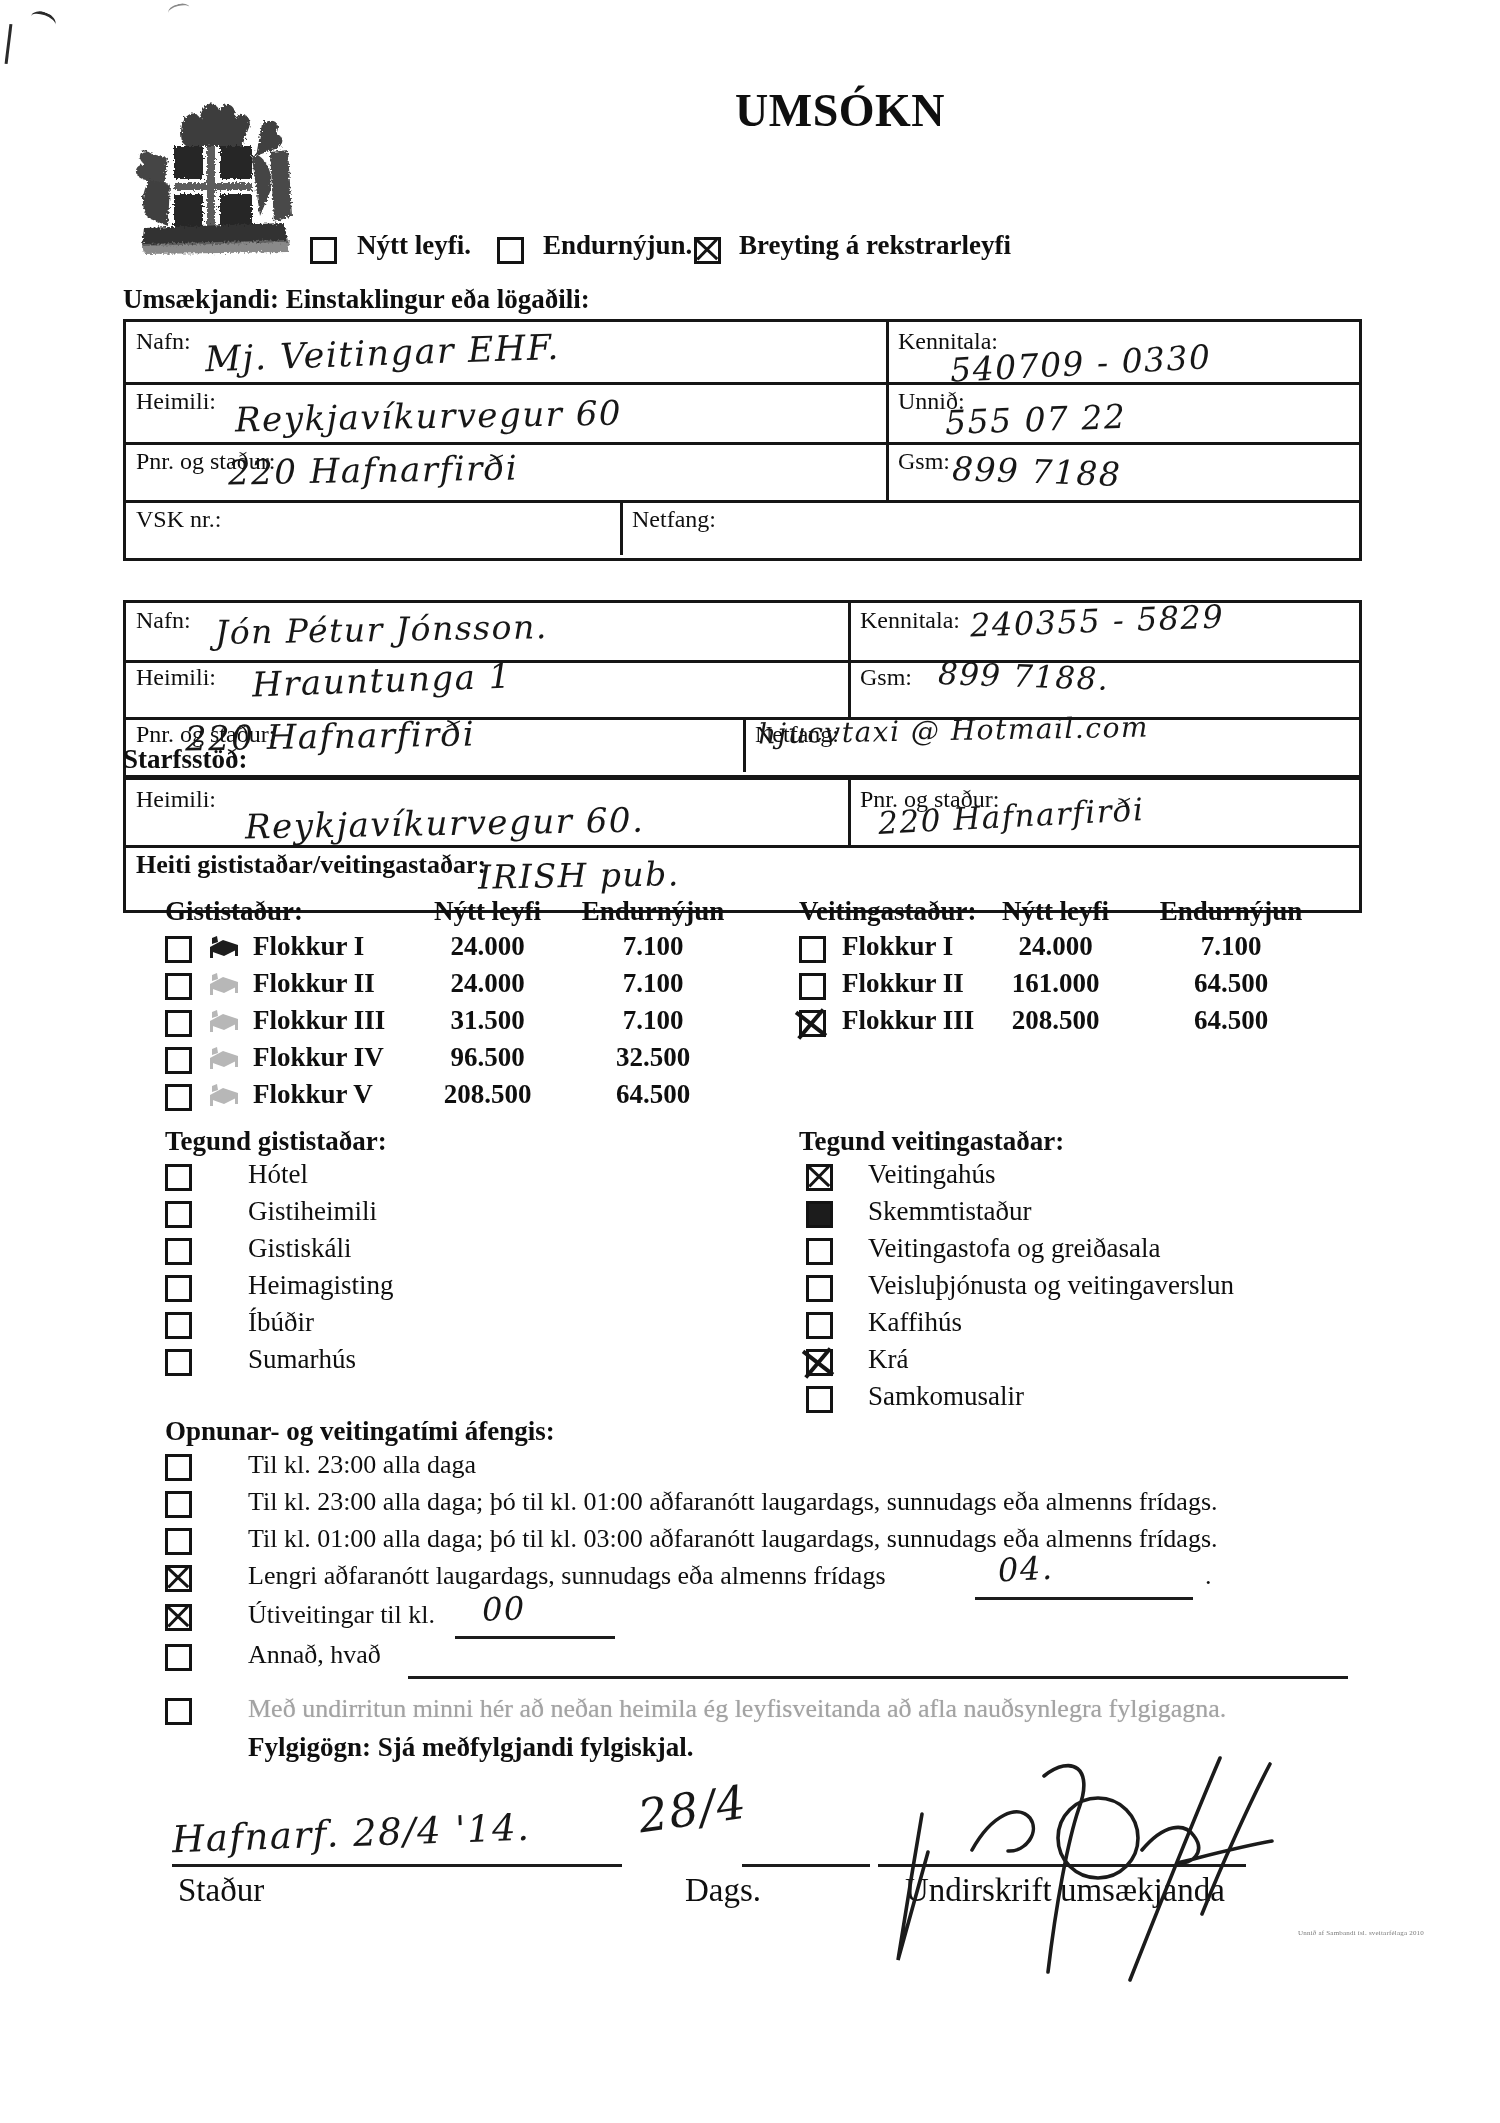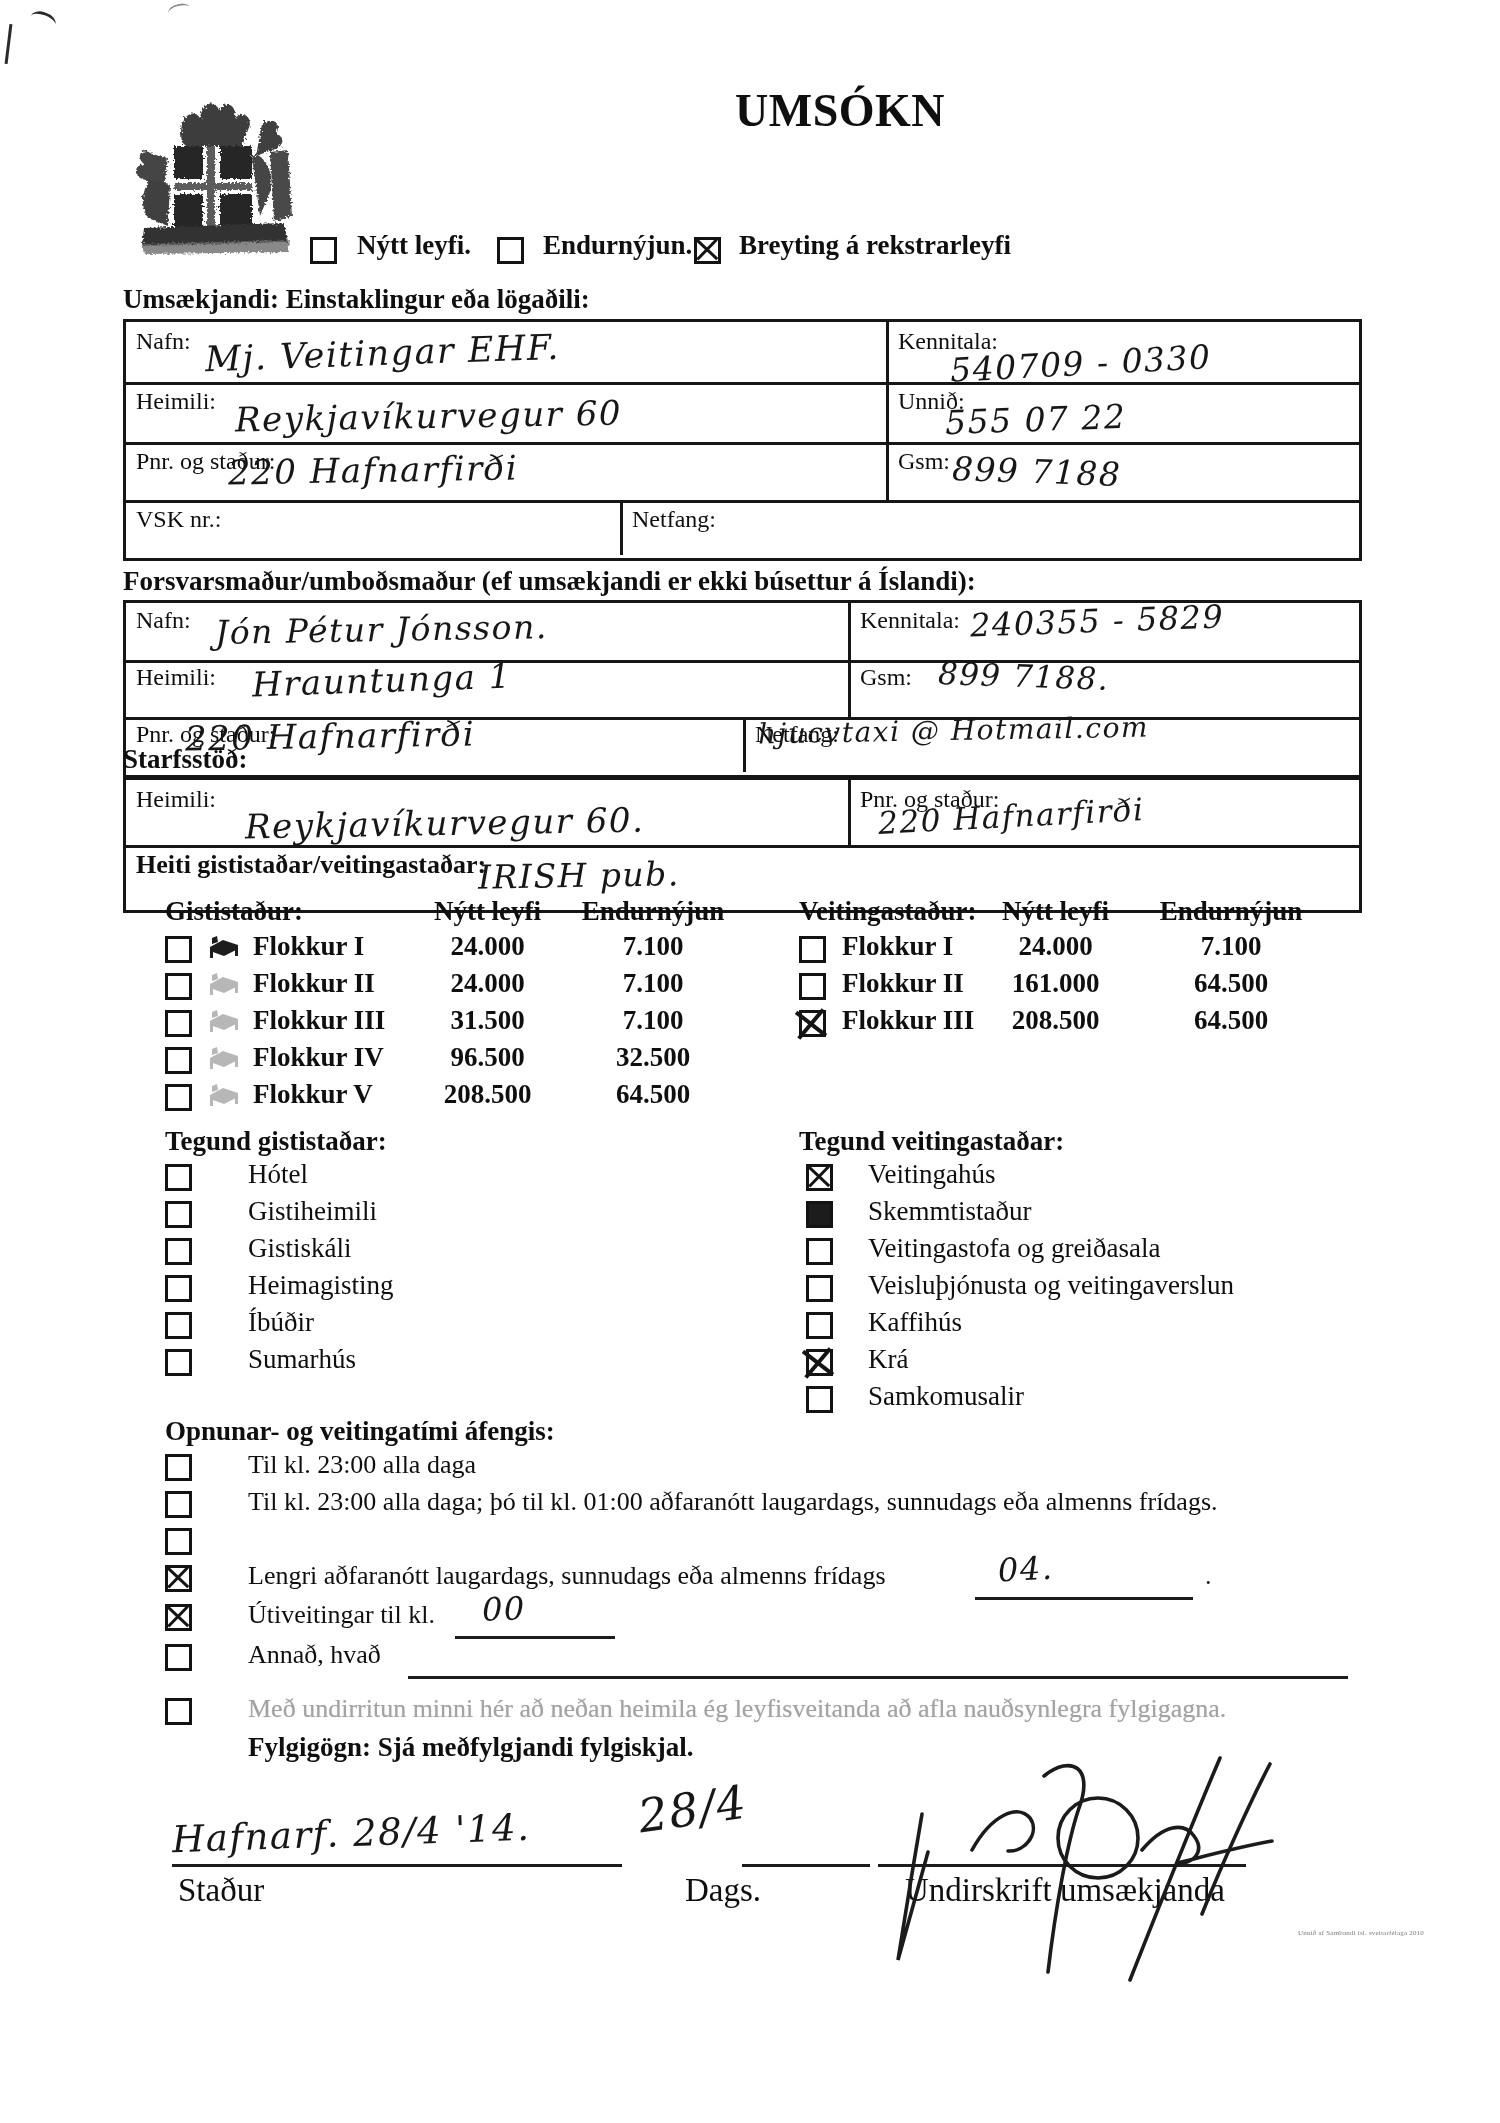--- a/index.html
+++ b/index.html
@@ -97,21 +97,20 @@
     <div class="fld" style="left:10px;top:184px">VSK nr.:</div>
     <div class="fld" style="left:506px;top:184px">Netfang:</div>
   </div>
   <div class="hand r-2" style="left:205px;top:333px;font-size:35px">Mj. Veitingar EHF.</div>
   <div class="hand r-3" style="left:950px;top:344px;font-size:33px">540709 - 0330</div>
   <div class="hand r-1" style="left:235px;top:396px;font-size:34px">Reykjavíkurvegur 60</div>
   <div class="hand r-2" style="left:945px;top:400px;font-size:33px">555 07 22</div>
   <div class="hand r-1" style="left:228px;top:450px;font-size:34px">220 Hafnarfirði</div>
   <div class="hand r2" style="left:952px;top:452px;font-size:33px">899 7188</div>
 
-  <div class="abs sec-head" style="left:123px;top:566px">Forsvarsmaður/umboðsmaður (ef umsækjandi er ekki búsettur á Íslandi):</div>
   <div class="tbl" style="left:123px;top:600px;width:1233px;height:172px">
     <div class="hl" style="top:57px"></div>
     <div class="hl" style="top:114px"></div>
     <div class="vl" style="left:722px;top:0;height:114px"></div>
     <div class="vl" style="left:617px;top:114px;height:55px"></div>
     <div class="fld" style="left:10px;top:4px">Nafn:</div>
     <div class="fld" style="left:734px;top:4px">Kennitala:</div>
     <div class="fld" style="left:10px;top:61px">Heimili:</div>
     <div class="fld" style="left:734px;top:61px">Gsm:</div>
     <div class="fld" style="left:10px;top:118px">Pnr. og staður:</div>
@@ -242,20 +241,21 @@
   <div class="item-label" style="left:868px;top:1344px">Krá</div>
   <div class="cb" style="left:806px;top:1386px"></div>
   <div class="item-label" style="left:868px;top:1381px">Samkomusalir</div>
 
   <div class="abs sec-head" style="left:165px;top:1416px">Opnunar- og veitingatími áfengis:</div>
   <div class="cb" style="left:165px;top:1454px"></div>
   <div class="hours-label" style="left:248px;top:1450px">Til kl. 23:00 alla daga</div>
   <div class="cb" style="left:165px;top:1491px"></div>
   <div class="hours-label" style="left:248px;top:1487px">Til kl. 23:00 alla daga; þó til kl. 01:00 aðfaranótt laugardags, sunnudags eða almenns frídags.</div>
   <div class="cb" style="left:165px;top:1528px"></div>
+  <div class="hours-label" style="left:248px;top:1524px">Til kl. 01:00 alla daga; þó til kl. 03:00 aðfaranótt laugardags, sunnudags eða almenns frídags.</div>
 
   <div class="cb checked" style="left:165px;top:1565px"></div>
   <div class="hours-label" style="left:248px;top:1561px">Lengri aðfaranótt laugardags, sunnudags eða almenns frídags</div>
   <div class="wline" style="left:975px;top:1561px;width:218px;height:36px"></div>
   <div class="hand r-3" style="left:998px;top:1550px;font-size:32px">04.</div>
   <div class="hours-label" style="left:1205px;top:1561px">.</div>
 
   <div class="cb checked" style="left:165px;top:1604px"></div>
   <div class="hours-label" style="left:248px;top:1600px">Útiveitingar til kl.</div>
   <div class="wline" style="left:455px;top:1600px;width:160px;height:36px"></div>

